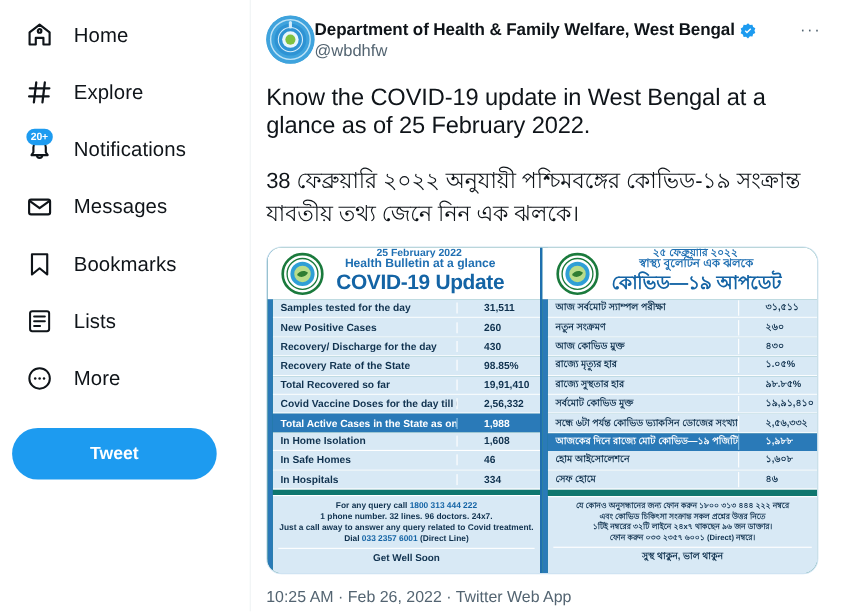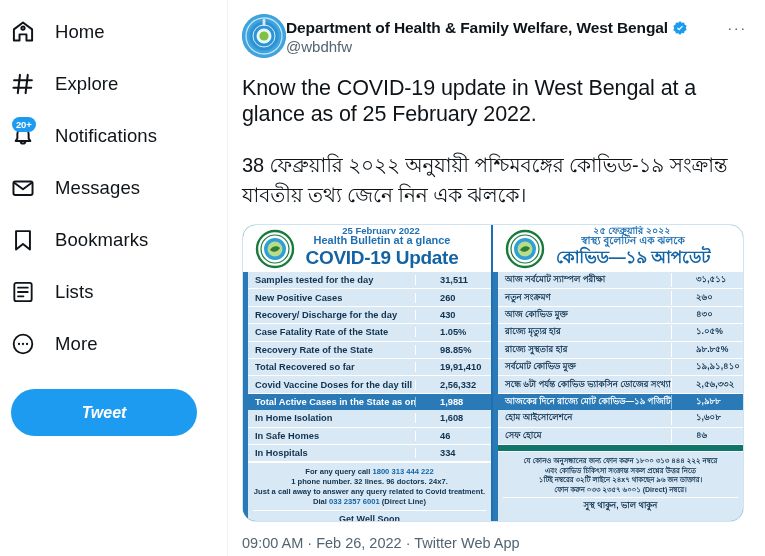--- a/index.html
+++ b/index.html
@@ -24,22 +24,23 @@
     display: flex; align-items: center;
     gap: 17px;
     height: 52px;
     padding-left: 10px;
     cursor: pointer;
   }
   .nav-icon {
     width: 28px; height: 28px;
     flex: 0 0 28px;
     position: relative;
-    display: flex; align-items: center; justify-content: flex-start;
+    display: flex; align-items: center; justify-content: center;
     color: #0f1419;
+    margin-left: 12px;
   }
   .nav-icon svg { display:block; }
   .nav-label {
     font-size: 18.5px;
     color: #0f1419;
     letter-spacing: .1px;
   }
   .badge {
     position: absolute;
     top: -5px; left: 2px;
@@ -56,21 +57,20 @@
     margin: 19px 0 0 11px;
     width: 186px; height: 47px;
     border: none;
     border-radius: 24px;
     background: #1d9bf0;
     color: #fff;
     font-size: 16px;
     font-weight: bold;
     font-family: "Liberation Sans", sans-serif;
     cursor: pointer;
-    font-style: italic;
   }
 
   
   .main {
     flex: 1 1 auto;
     padding: 10px 14px 0 14px;
     box-sizing: border-box;
     position: relative;
   }
   .tweet-head {
@@ -379,24 +379,20 @@
           </div>
           <div class="row">
             <span class="lbl">New Positive Cases</span>
             <span class="val">260</span>
           </div>
           <div class="row">
             <span class="lbl">Recovery/ Discharge for the day</span>
             <span class="val">430</span>
           </div>
           <div class="row">
-            <span class="lbl">Case Fatality Rate of the State</span>
-            <span class="val">1.05%</span>
-          </div>
-          <div class="row">
             <span class="lbl">Recovery Rate of the State</span>
             <span class="val">98.85%</span>
           </div>
           <div class="row">
             <span class="lbl">Total Recovered so far</span>
             <span class="val">19,91,410</span>
           </div>
           <div class="row">
             <span class="lbl">Covid Vaccine Doses for the day till 6 PM</span>
             <span class="val">2,56,332</span>
@@ -495,15 +491,15 @@
         <div class="footer">
           <div>যে কোনও অনুসন্ধানের জন্য ফোন করুন ১৮০০ ৩১৩ ৪৪৪ ২২২ নম্বরে</div>
           <div>এবং কোভিড চিকিৎসা সংক্রান্ত সকল প্রশ্নের উত্তর নিতে</div>
           <div>১টিই নম্বরের ৩২টি লাইনে ২৪x৭ থাকছেন ৯৬ জন ডাক্তার।</div>
           <div>ফোন করুন ০৩৩ ২৩৫৭ ৬০০১ (Direct) নম্বরে।</div>
           <span class="closing">সুস্থ থাকুন, ভাল থাকুন</span>
         </div>
       </section>
     </div>
 
-    <div class="tweet-meta">09:00 AM · Feb 26, 2022 · Twitter Web App</div>
+    <div class="tweet-meta">10:25 AM · Feb 26, 2022 · Twitter Web App</div>
   </main>
 </div>
 
 </body></html>

